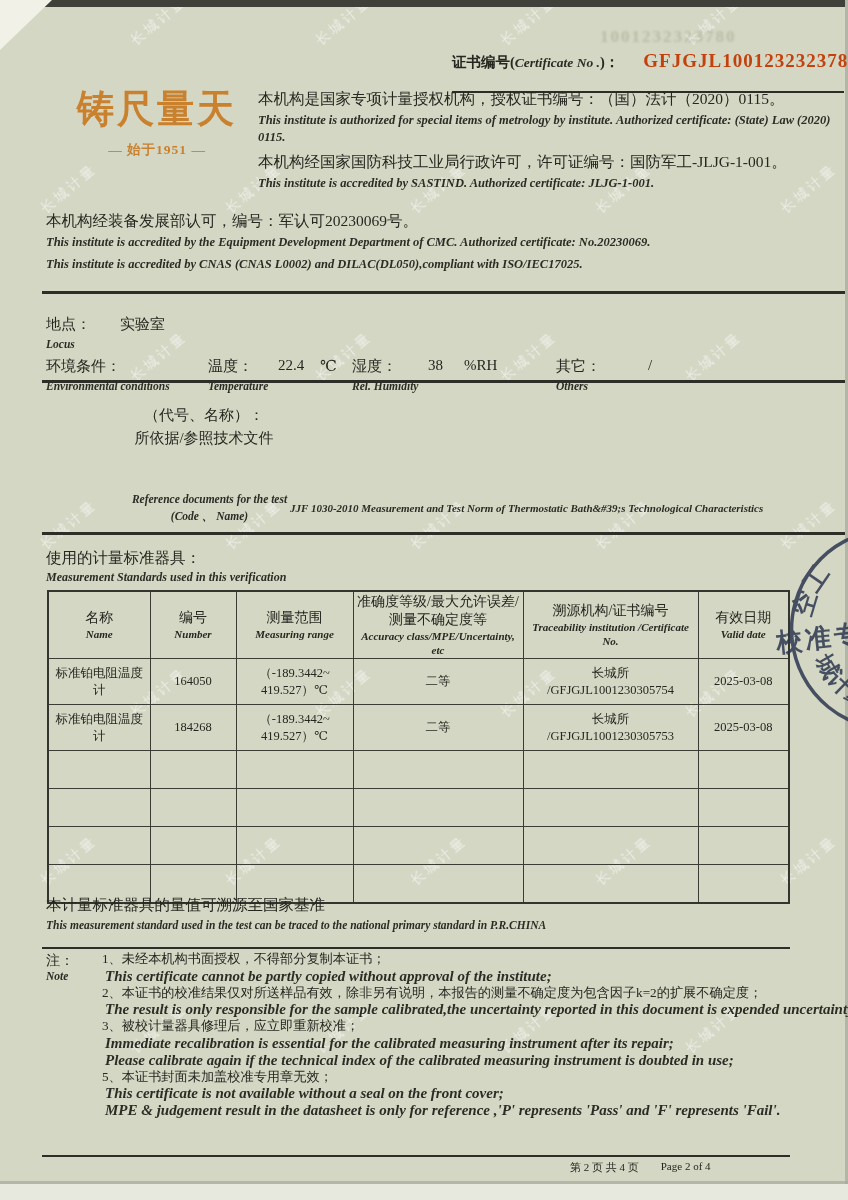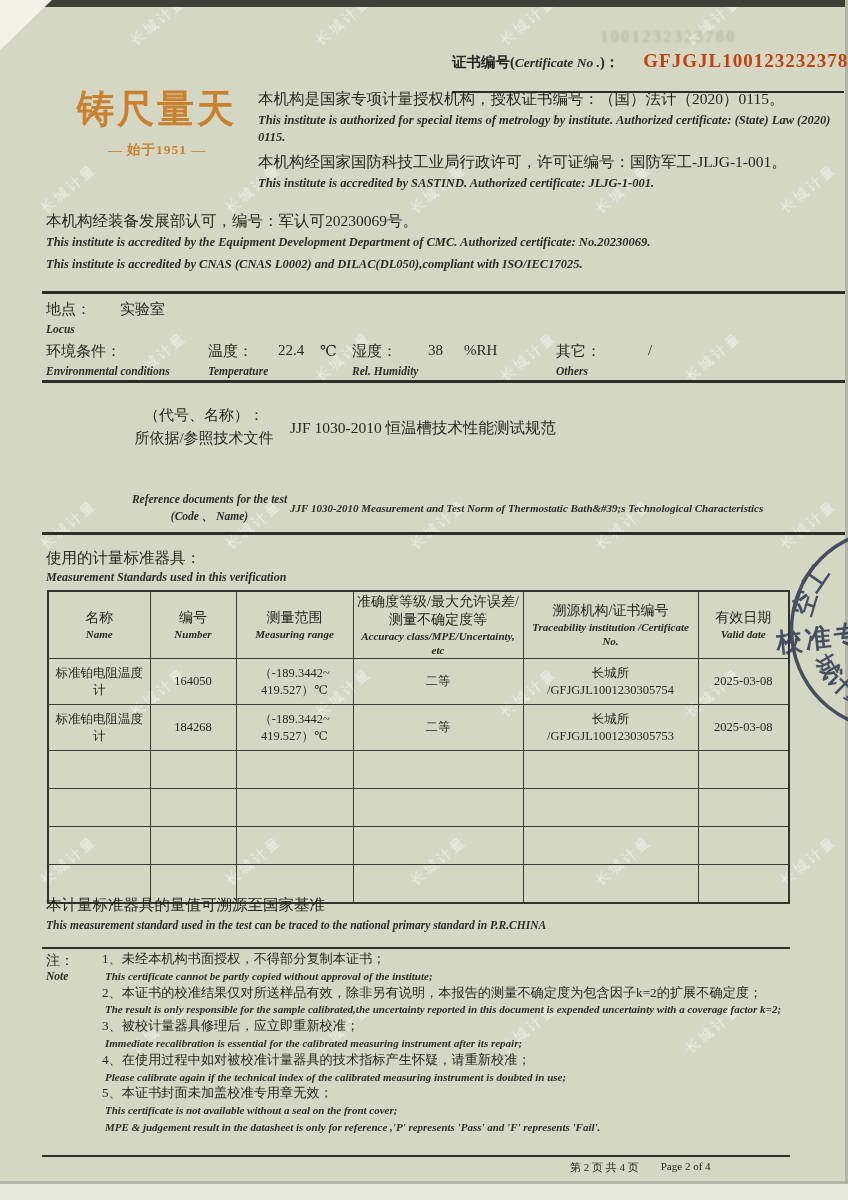--- a/index.html
+++ b/index.html
@@ -40,21 +40,21 @@
   .para-b{top:186px;left:46px;width:802px;margin-top:24px;}
   .p-cn{font-size:15.5px;line-height:22px;}
   .p-en{font-size:12.5px;line-height:17px;margin:2px 0 5px 0;}
   .divider{left:42px;width:803px;background:#2d2e27;}
   .div-1{top:291px;height:2.5px;}
   .div-2{top:380px;height:2.5px;}
   .div-3{top:532px;height:2.5px;}
   .div-4{top:947px;width:748px;height:1.8px;}
   .div-5{top:1155px;width:748px;height:1.5px;}
   
-  .env{top:298px;left:0;width:848px;height:80px;font-size:15px;}
+  .env{top:313px;left:0;width:848px;height:80px;font-size:15px;}
   .env .lab-en{font-size:11.5px;}
   
   .ref-label-cn{top:404px;left:104px;width:200px;text-align:center;font-size:15px;line-height:23px;}
   .ref-value-cn{top:418px;left:290px;font-size:15.5px;}
   .ref-label-en{top:491px;left:92px;width:235px;text-align:center;font-size:11.5px;line-height:17px;}
   .ref-value-en{top:502px;left:290px;width:560px;font-size:11px;}
   
   .std-title-cn{top:548px;left:46px;font-size:15.5px;}
   .std-title-en{top:570px;left:46px;font-size:12px;}
   .std-table{top:590px;left:47px;border-collapse:collapse;table-layout:fixed;}
@@ -65,21 +65,21 @@
   .th-en{font-size:11px;line-height:14px;font-style:italic;font-weight:bold;}
   .cell{font-size:12.5px;line-height:17px;}
   .trace{top:895px;left:46px;font-size:15.5px;}
   .trace-en{top:919px;left:46px;font-size:11.5px;}
   
   .notes{top:951px;left:46px;width:796px;}
   .notes-label-cn{position:absolute;left:0;top:1px;font-size:14px;}
   .notes-label-en{position:absolute;left:0;top:19px;font-size:11.5px;}
   .notes-items{margin-left:56px;}
   .note-cn{font-size:13.2px;line-height:16.8px;white-space:nowrap;}
-  .note-en{font-size:11px;line-height:16.8px;margin-left:3px;white-space:nowrap;}
+  .note-en{font-size:15px;line-height:16.8px;margin-left:3px;white-space:nowrap;}
   
   .footer{top:1160px;left:570px;display:flex;gap:22px;font-size:11px;white-space:nowrap;}
   
   .stamp-box{top:538px;right:0;width:74px;height:200px;opacity:.85;}
 </style>
 </head>
 <body>
 
 <div class="page">
 
@@ -175,21 +175,20 @@
     <span class="abs en lab-en" style="left:352px;top:67px;text-align:center;">Rel. Humidity</span>
     <span class="abs en lab-en" style="left:556px;top:67px;">Others</span>
   </div>
 
   <div class="abs divider div-2"></div>
 
   <div class="abs ref-label-cn">
     <div>（代号、名称）：</div>
     <div>所依据/参照技术文件</div>
   </div>
-  <div class="abs ref-value-cn">JJF 1030-2010 恒温槽技术性能测试规范</div>
   <div class="abs ref-label-en en">
     <div>Reference documents for the test</div>
     <div>(Code 、 Name)</div>
   </div>
   <div class="abs ref-value-en en">JJF 1030-2010 Measurement and Test Norm of Thermostatic Bath&amp;#39;s Technological Characteristics</div>
 
   <div class="abs divider div-3"></div>
 
   <div class="abs std-title-cn">使用的计量标准器具：</div>
   <div class="abs std-title-en en">Measurement Standards used in this verification</div>
@@ -302,21 +301,20 @@
       </div>
       <div>
         <div class="note-cn">2、本证书的校准结果仅对所送样品有效，除非另有说明，本报告的测量不确定度为包含因子k=2的扩展不确定度；</div>
         <div class="note-en en">The result is only responsible for the sample calibrated,the uncertainty reported in this document is expended uncertainty with a coverage factor k=2;</div>
       </div>
       <div>
         <div class="note-cn">3、被校计量器具修理后，应立即重新校准；</div>
         <div class="note-en en">Immediate recalibration is essential for the calibrated measuring instrument after its repair;</div>
       </div>
       <div>
-        <div class="note-cn">4、在使用过程中如对被校准计量器具的技术指标产生怀疑，请重新校准；</div>
         <div class="note-en en">Please calibrate again if the technical index of the calibrated measuring instrument is doubted in use;</div>
       </div>
       <div>
         <div class="note-cn">5、本证书封面未加盖校准专用章无效；</div>
         <div class="note-en en">This certificate is not available without a seal on the front cover;</div>
       </div>
       <div>
         <div class="note-en en">MPE &amp; judgement result in the datasheet is only for reference ,'P' represents 'Pass' and 'F' represents 'Fail'.</div>
       </div>
     </div>

